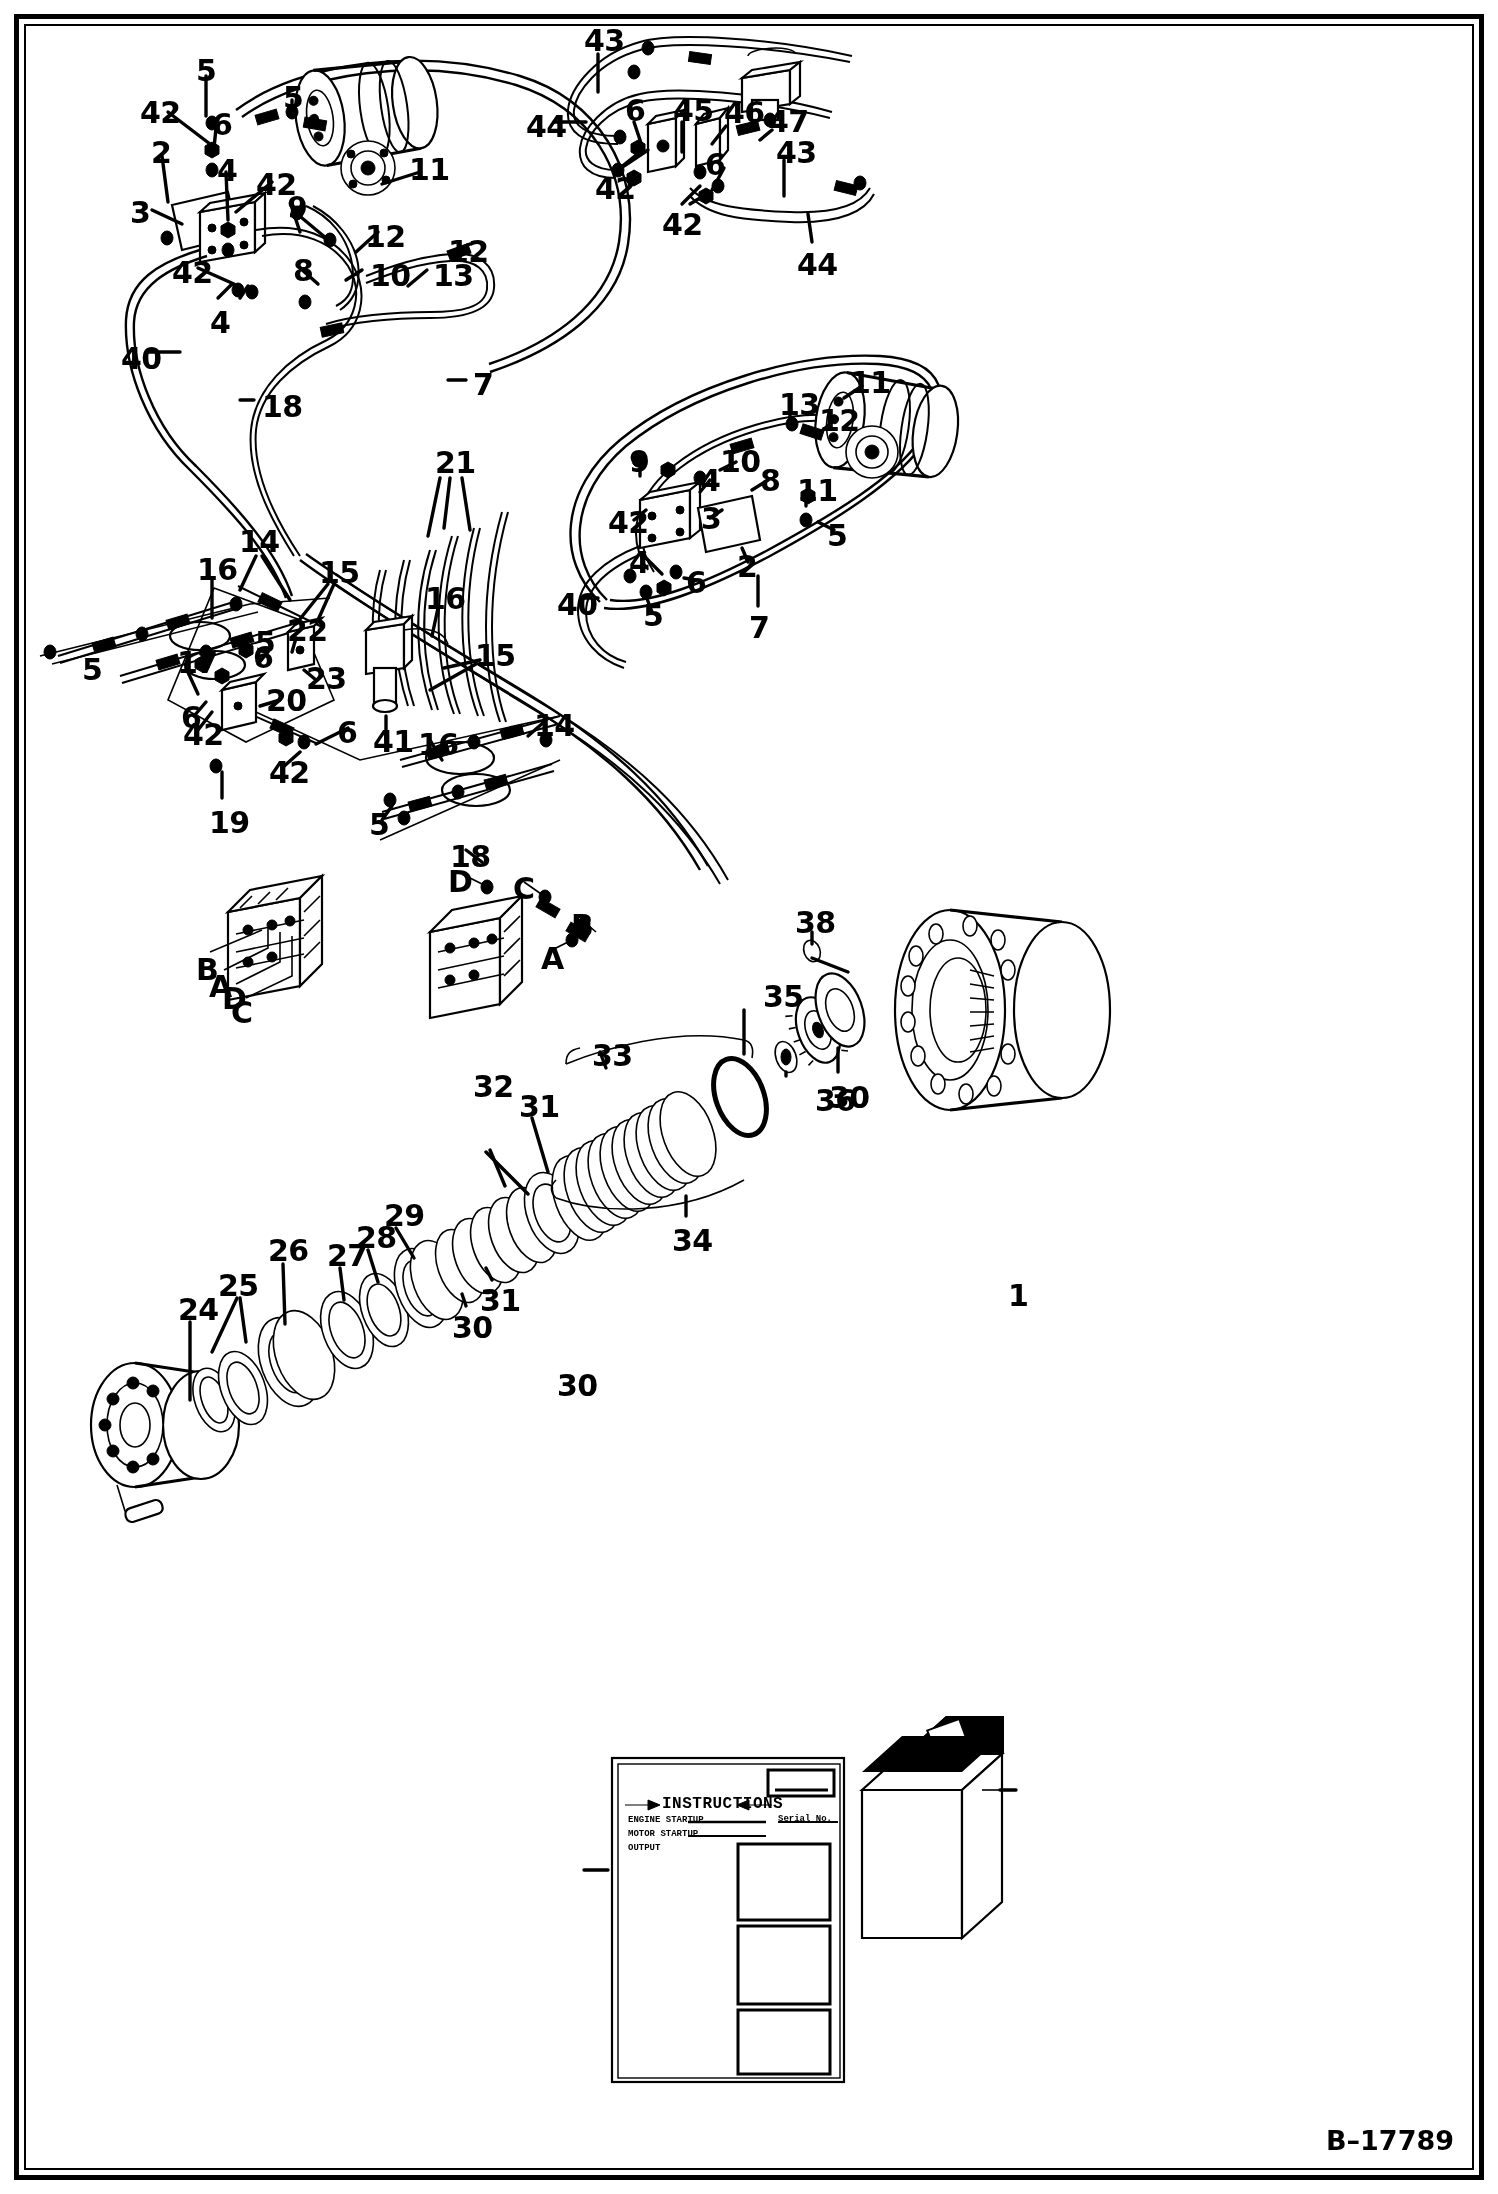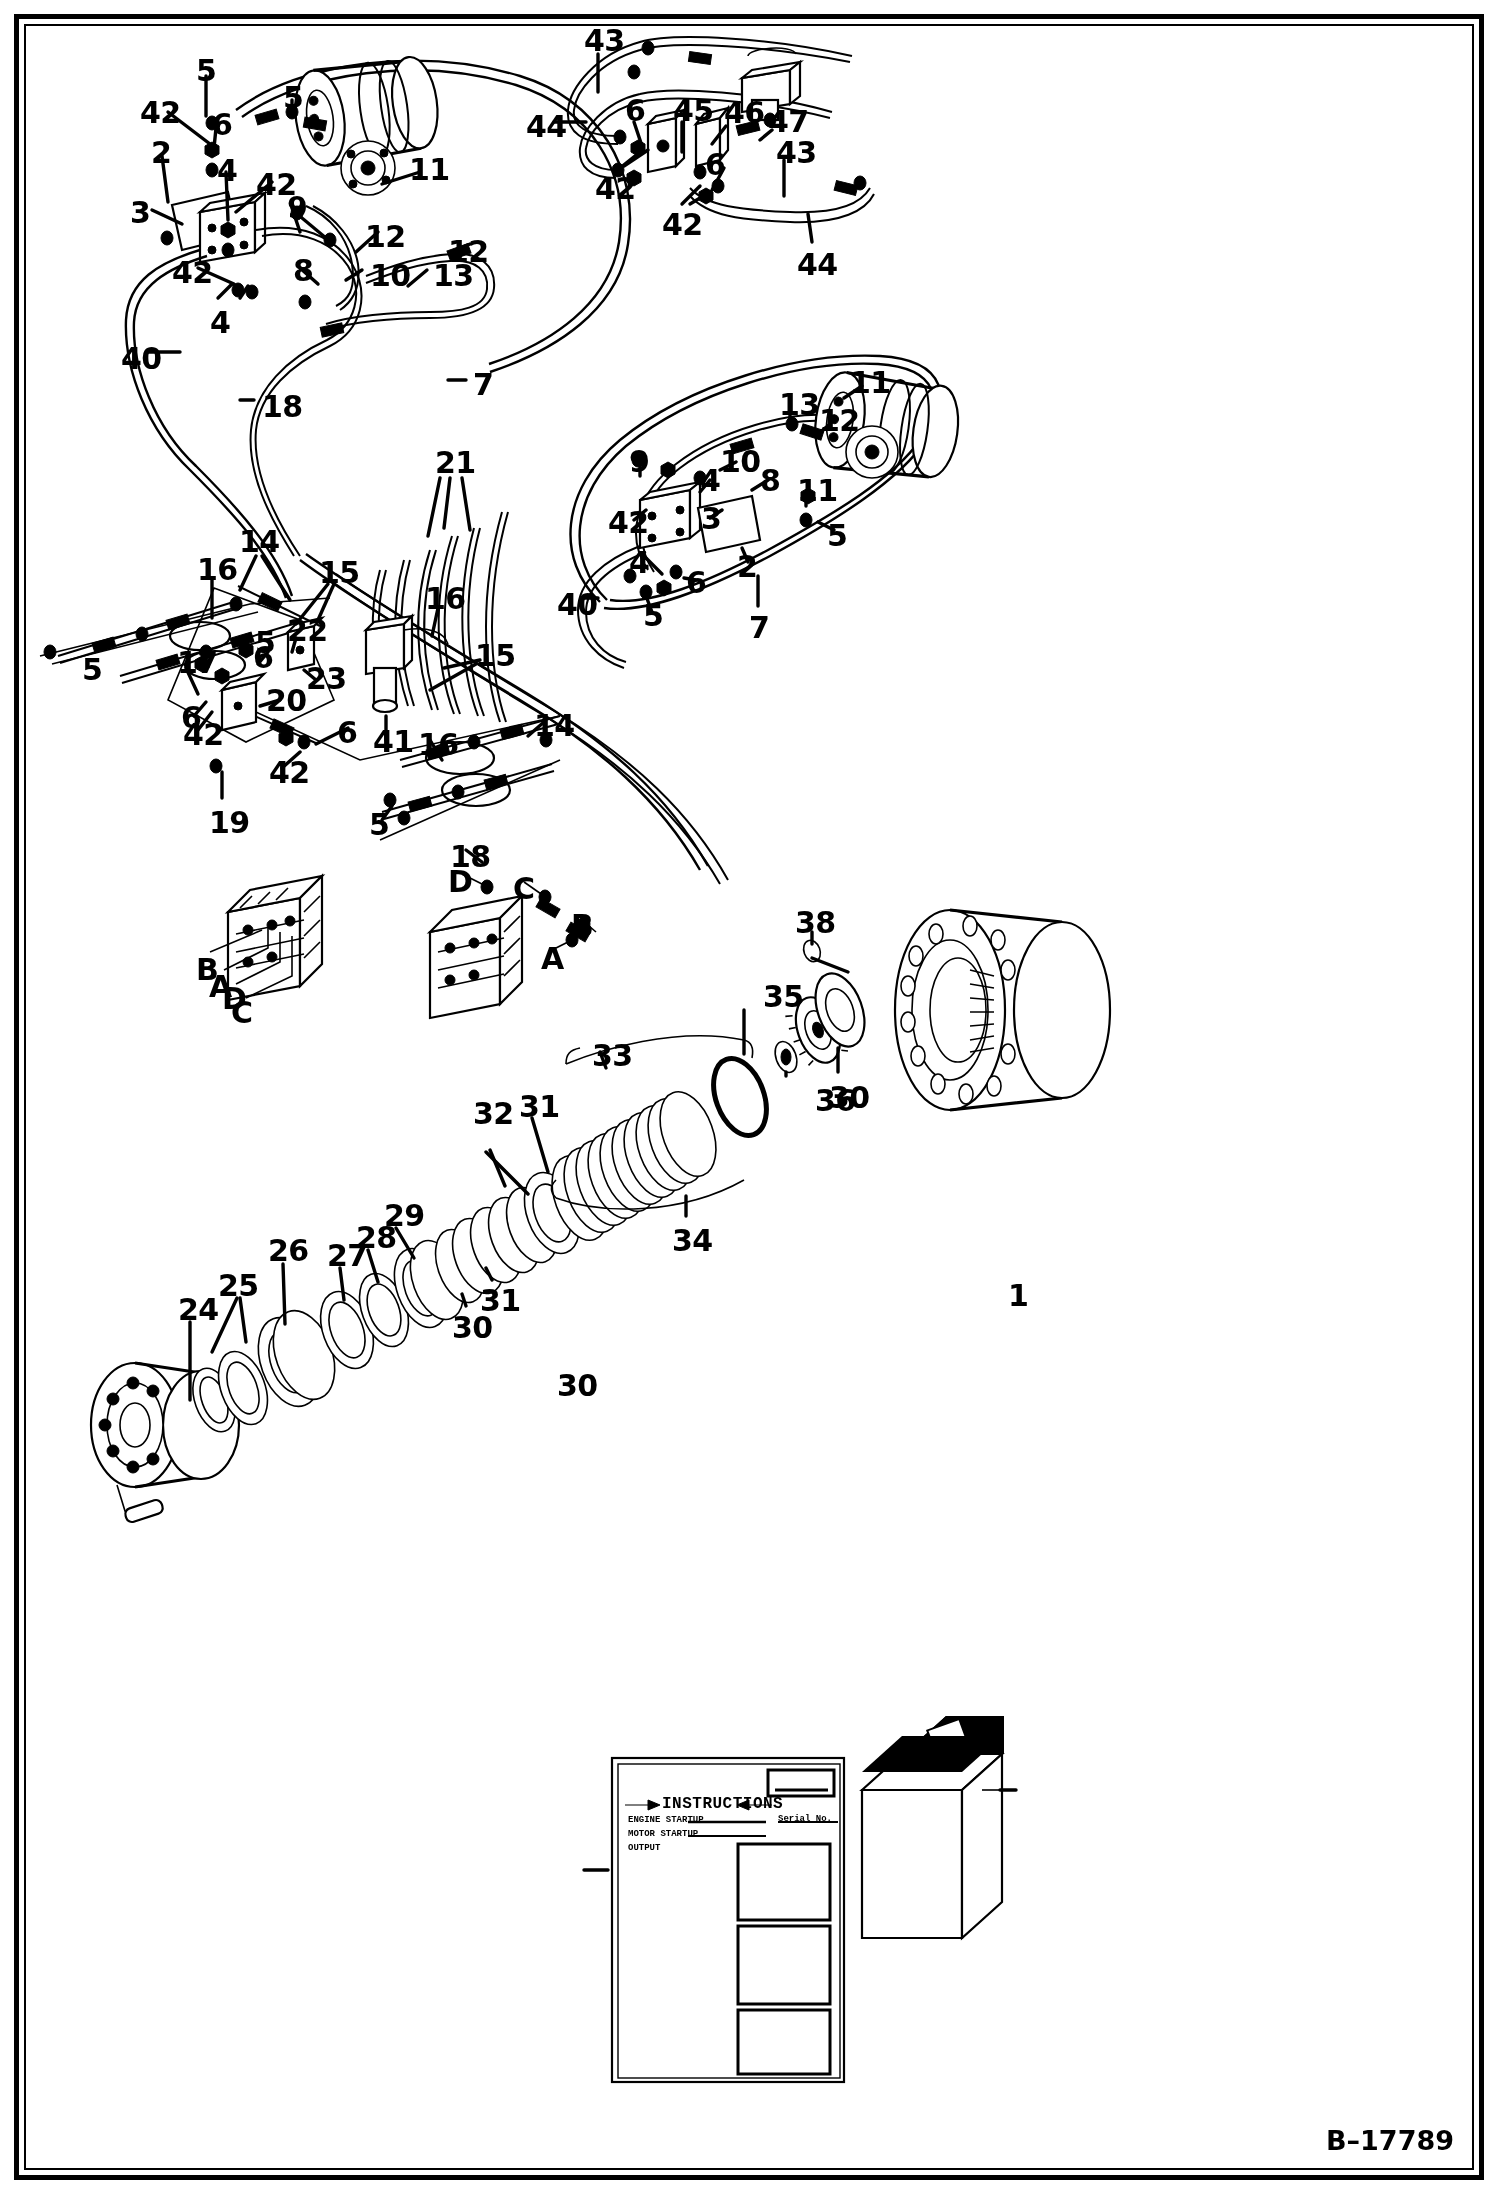--- a/index.html
+++ b/index.html
@@ -725,21 +725,21 @@
       <div class="callout cn" style="left: 196px; top: 955px;">B</div>
       <div class="callout cn" style="left: 209px; top: 972px;">A</div>
       <div class="callout cn" style="left: 222px; top: 984px;">D</div>
       <div class="callout cn" style="left: 231px; top: 998px;">C</div>
       <div class="callout cn" style="left: 795px; top: 908px;">38</div>
       <div class="callout cn" style="left: 763px; top: 982px; text-align: center;">35</div>
       <div class="callout cn" style="left: 815px; top: 1086px;">36</div>
       <div class="callout cn" style="left: 829px; top: 1083px;">30</div>
       <div class="callout cn" style="left: 592px; top: 1041px;">33</div>
       <div class="callout cn" style="left: 519px; top: 1092px;">31</div>
-      <div class="callout cn" style="left: 473px; top: 1099px; text-align: center;">32</div>
+      <div class="callout cn" style="left: 473px; top: 1072px; text-align: center;">32</div>
       <div class="callout cn" style="left: 672px; top: 1226px;">34</div>
       <div class="callout cn" style="left: 384px; top: 1201px;">29</div>
       <div class="callout cn" style="left: 356px; top: 1223px;">28</div>
       <div class="callout cn" style="left: 327px; top: 1241px;">27</div>
       <div class="callout cn" style="left: 268px; top: 1236px;">26</div>
       <div class="callout cn" style="left: 480px; top: 1286px;">31</div>
       <div class="callout cn" style="left: 452px; top: 1313px;">30</div>
       <div class="callout cn" style="left: 218px; top: 1271px;">25</div>
       <div class="callout cn" style="left: 178px; top: 1295px;">24</div>
       <div class="callout cn" style="left: 557px; top: 1371px;">30</div>

